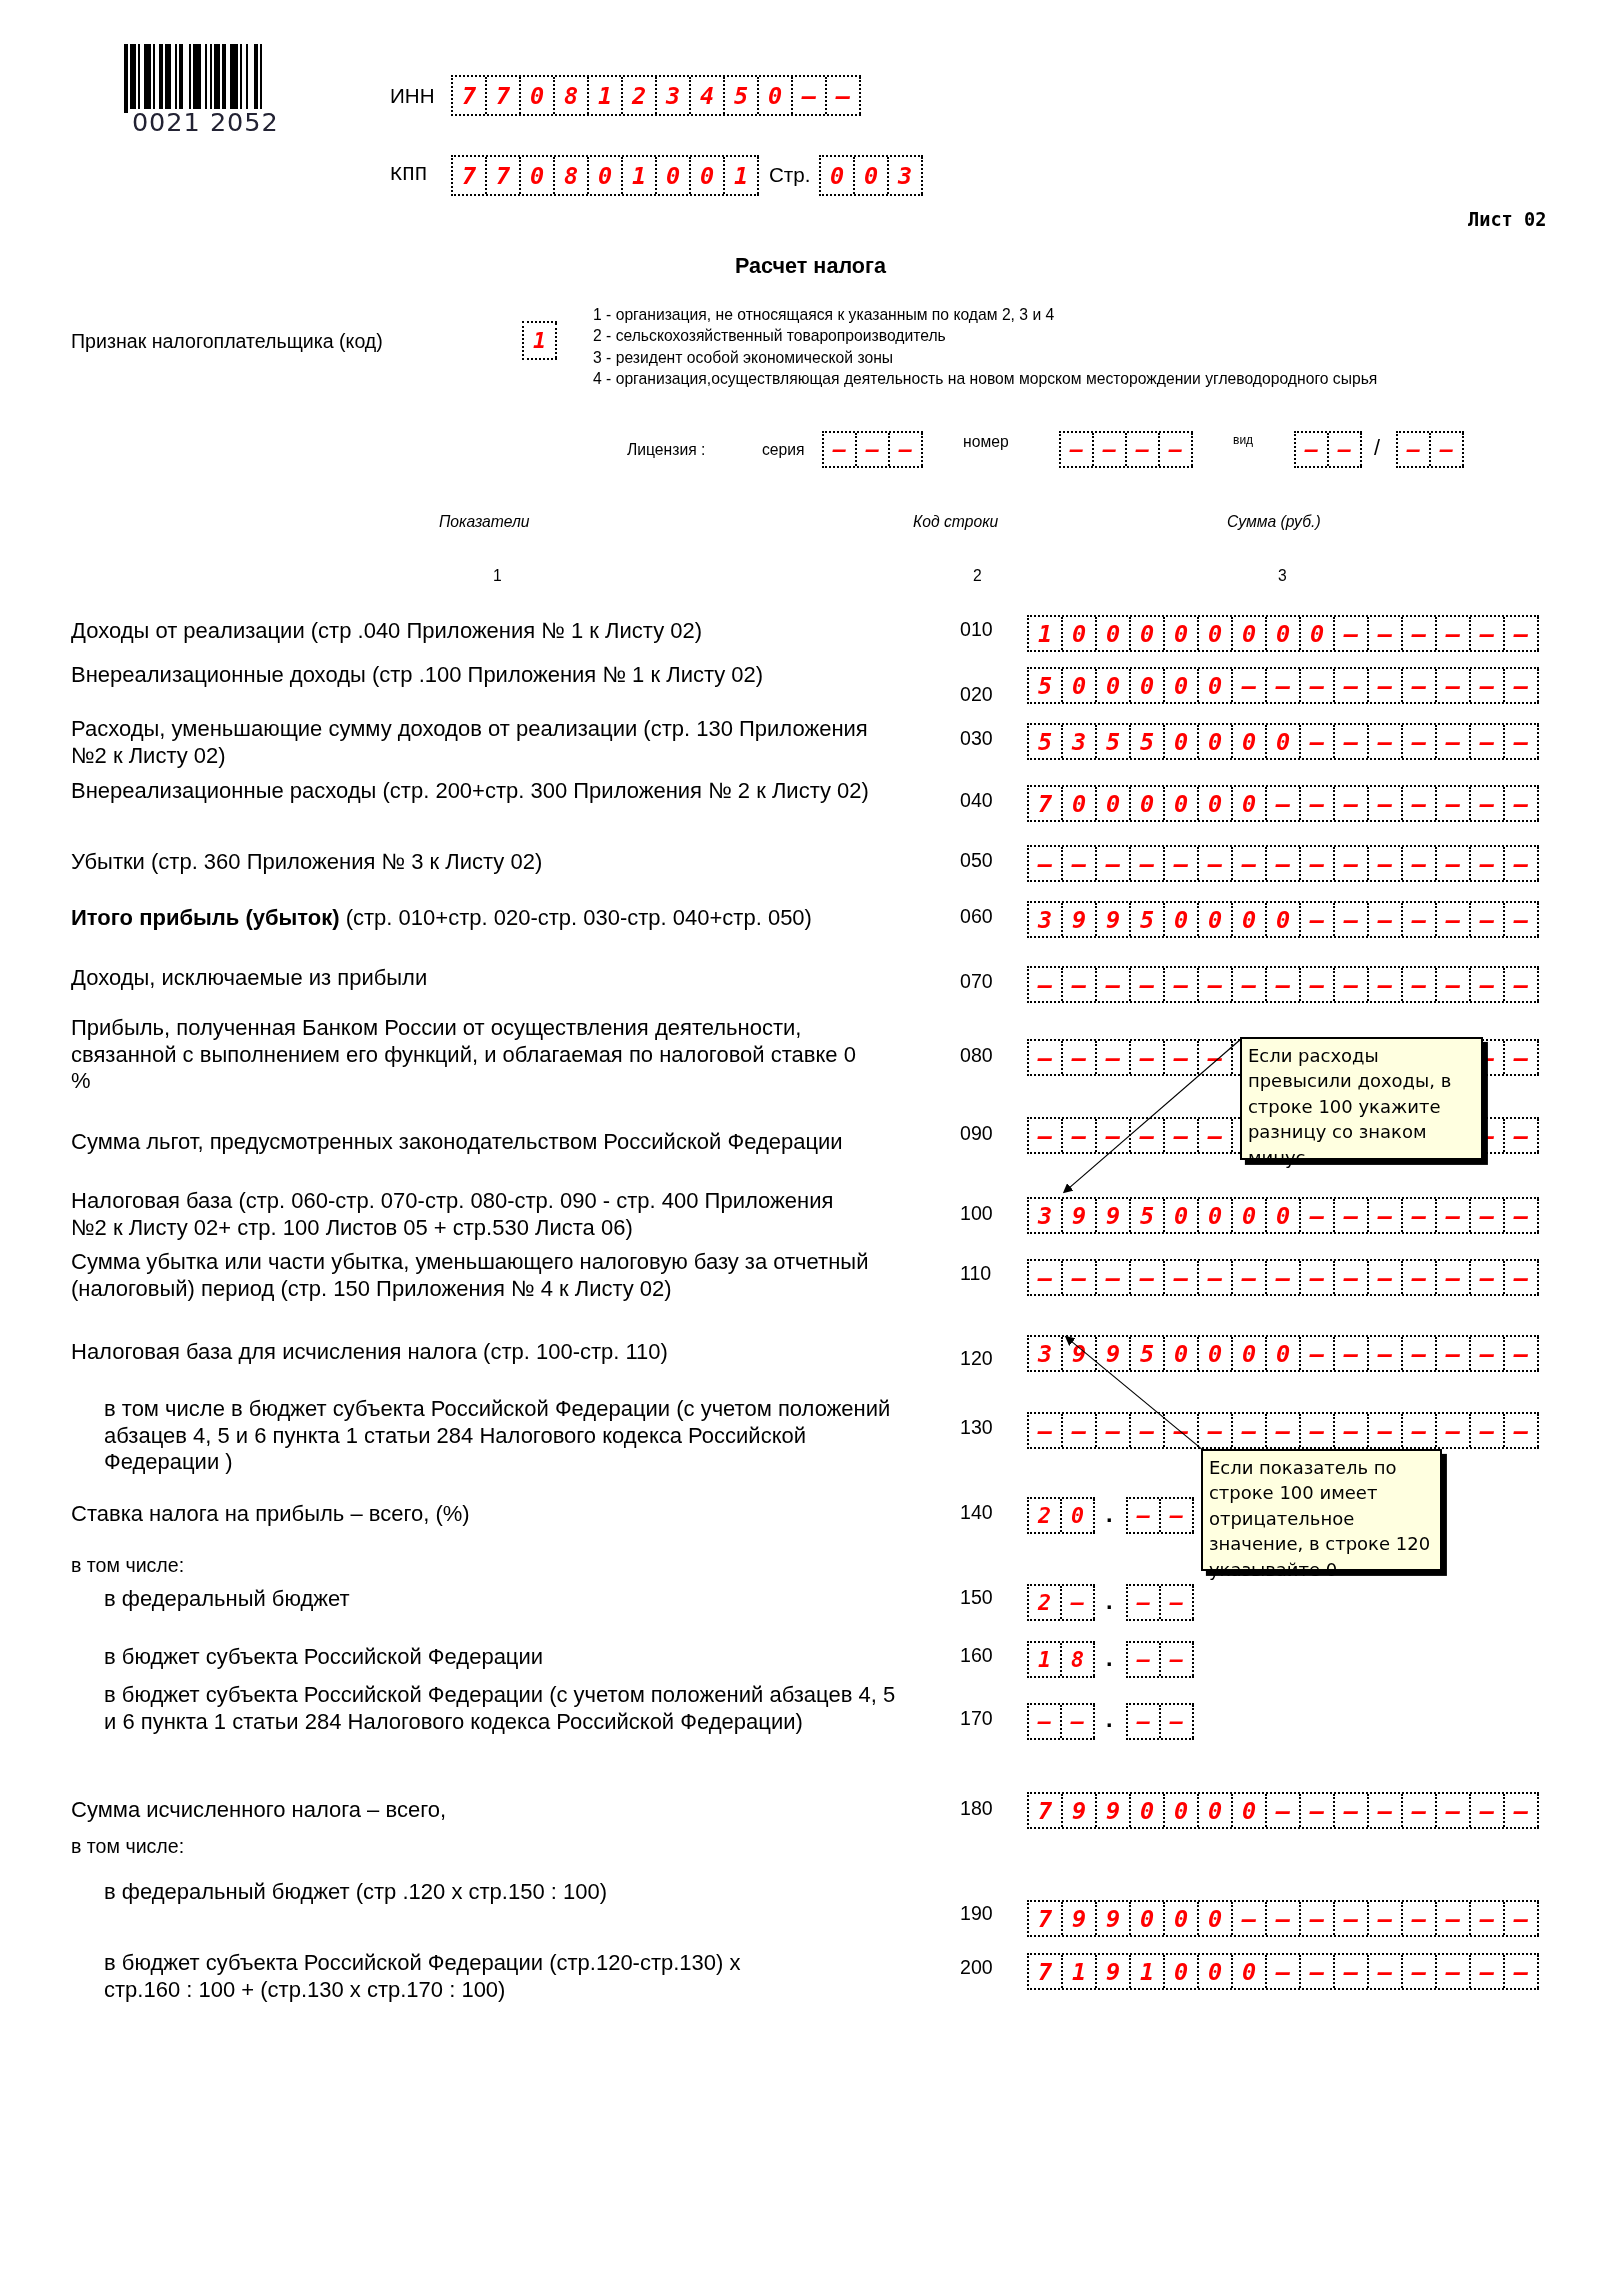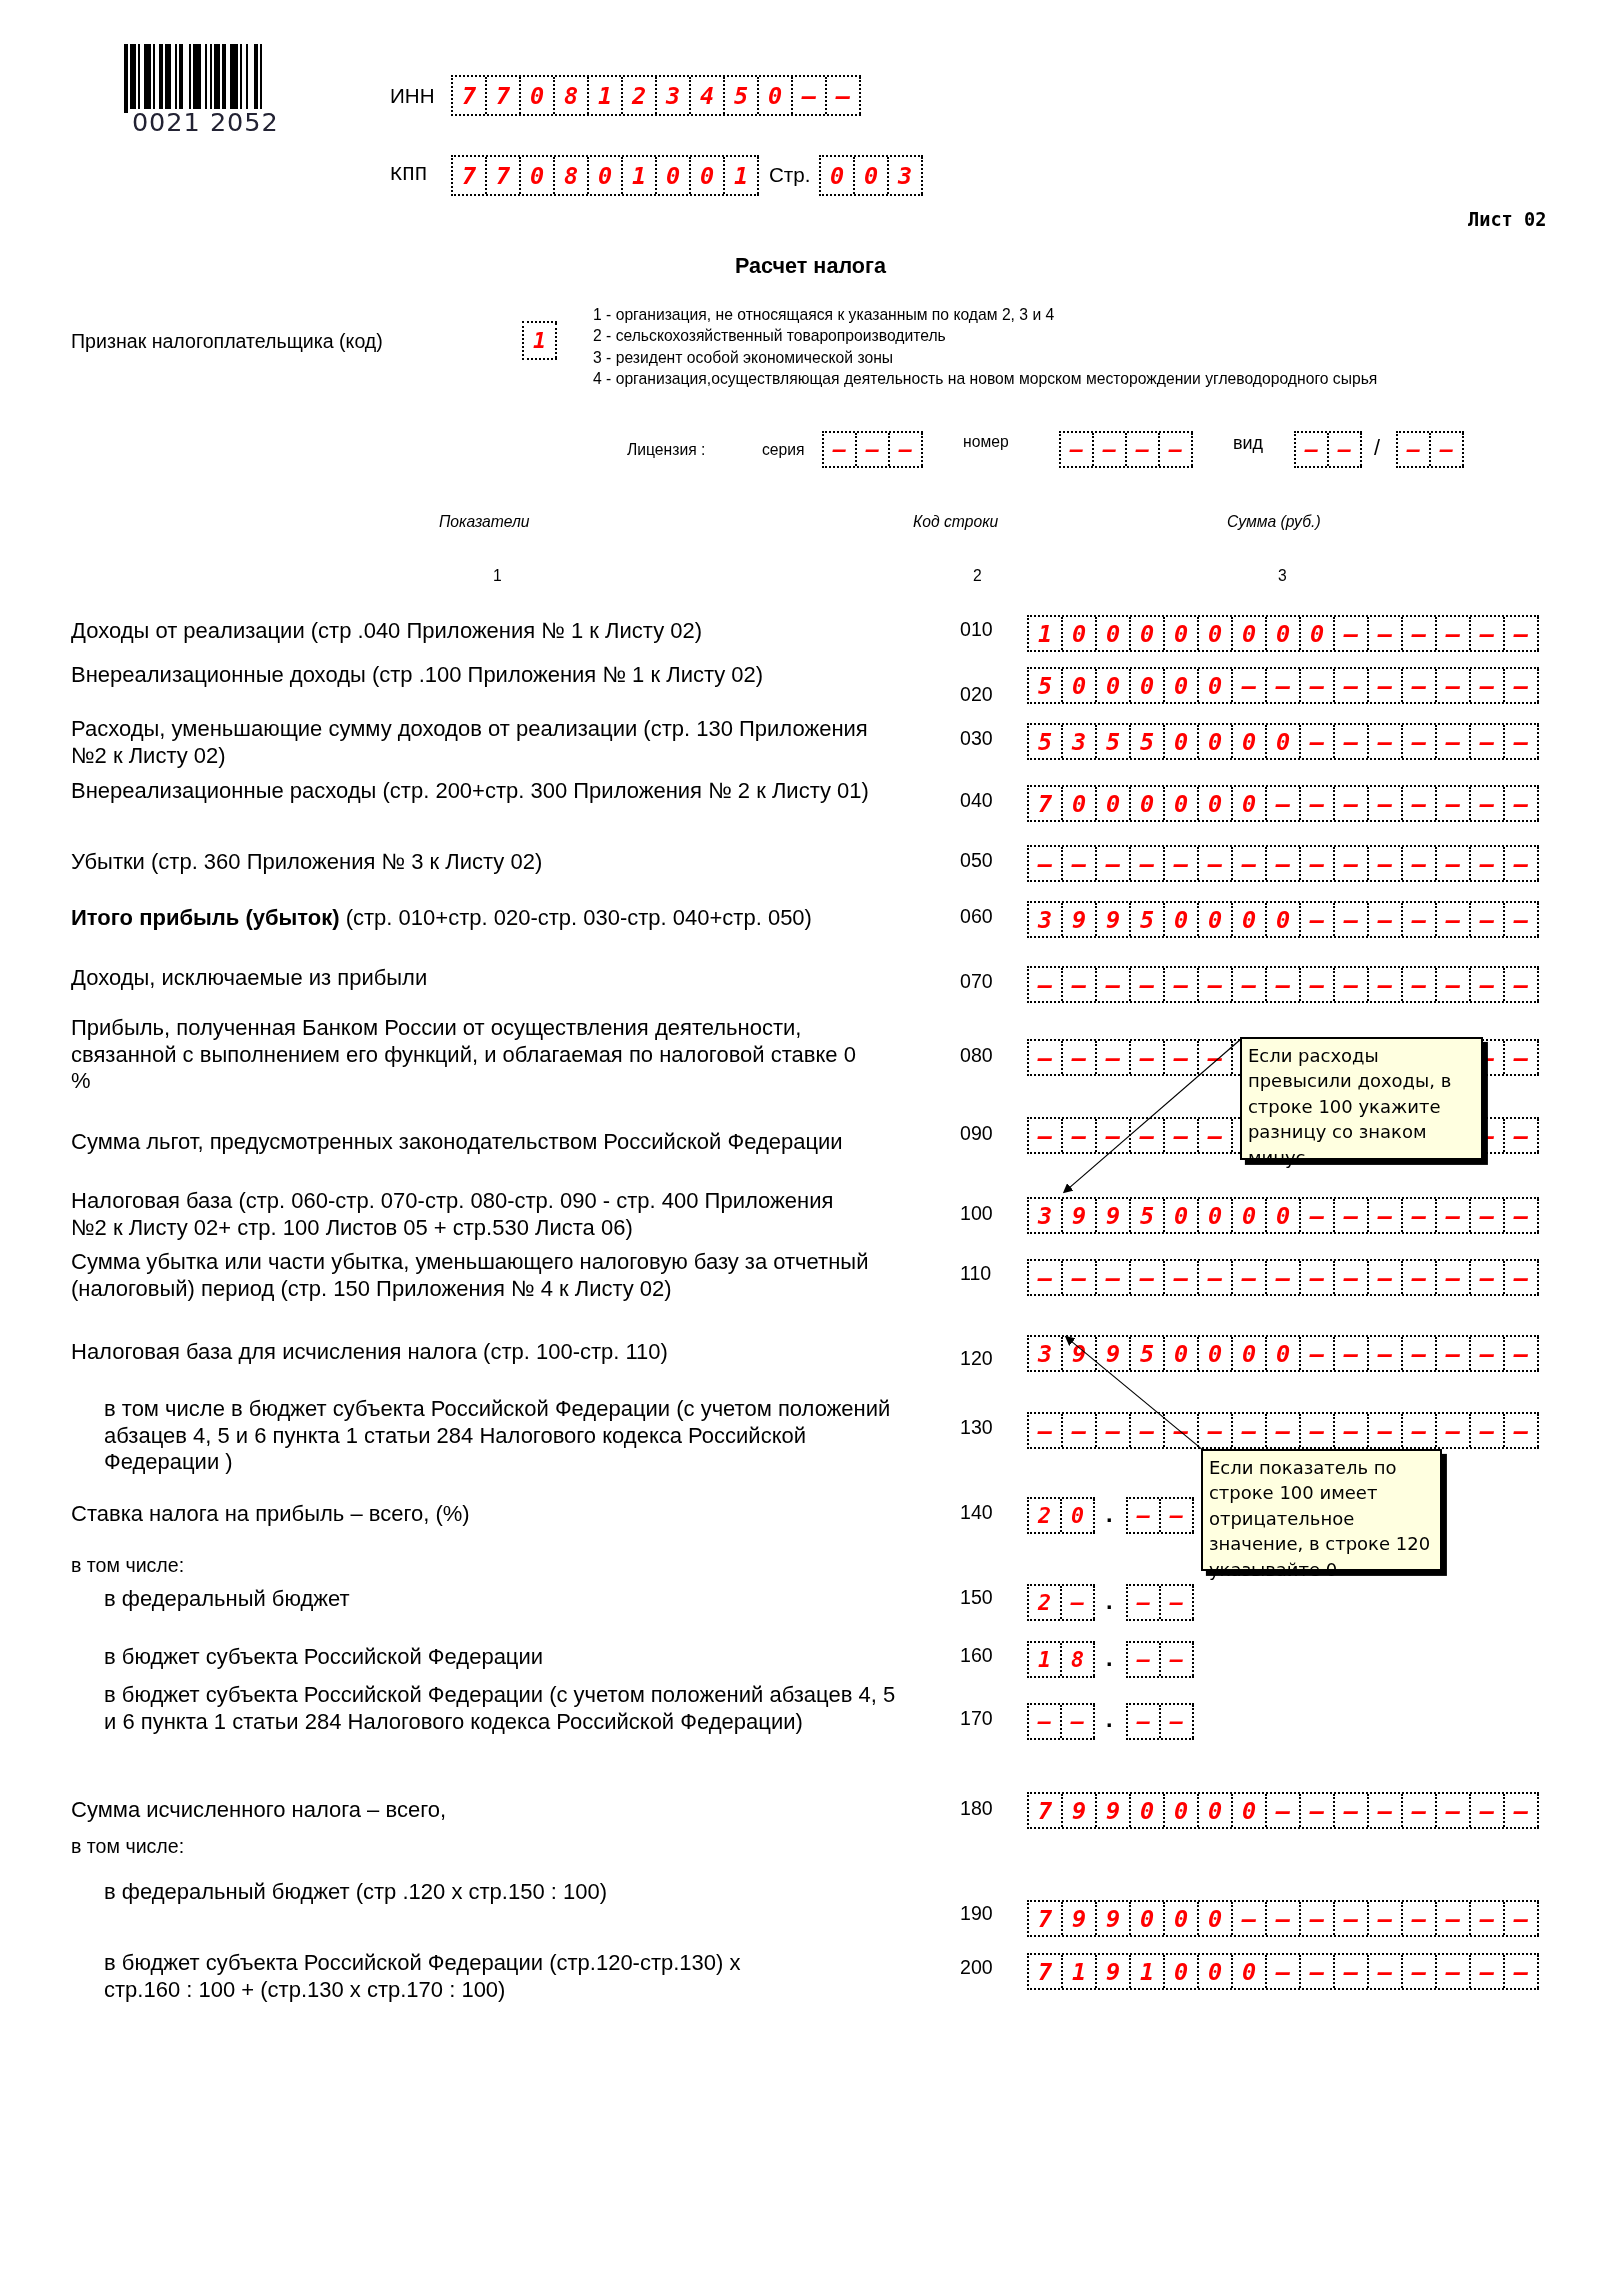--- a/index.html
+++ b/index.html
@@ -130,21 +130,21 @@
     <div class="cell">–</div>
     <div class="cell">–</div>
   </div>
 <div class="abs" style="left:963px;top:433px;font-size:15.7px;">номер</div>
 <div class="cells sm" style="left:1059px;top:431px;">
     <div class="cell">–</div>
     <div class="cell">–</div>
     <div class="cell">–</div>
     <div class="cell">–</div>
   </div>
-<div class="abs" style="left:1233px;top:433px;font-size:18px;text-align:right;">вид</div>
+<div class="abs" style="left:1233px;top:433px;font-size:12px;text-align:right;">вид</div>
 <div class="cells sm" style="left:1294px;top:431px;">
     <div class="cell">–</div>
     <div class="cell">–</div>
   </div>
 <div class="abs" style="left:1374px;top:435px;font-size:21.6px;">/</div>
 <div class="cells sm" style="left:1396px;top:431px;">
     <div class="cell">–</div>
     <div class="cell">–</div>
   </div>
 
@@ -206,21 +206,21 @@
       <div class="cell">0</div>
       <div class="cell">0</div>
       <div class="cell">–</div>
       <div class="cell">–</div>
       <div class="cell">–</div>
       <div class="cell">–</div>
       <div class="cell">–</div>
       <div class="cell">–</div>
       <div class="cell">–</div>
     </div>
-    <div class="abs rowlabel" style="top: 778px;"><span>Внереализационные расходы (стр. 200+стр. 300 Приложения № 2 к Листу 01)</span></div>
+    <div class="abs rowlabel" style="top: 778px;"><span>Внереализационные расходы (стр. 200+стр. 300 Приложения № 2 к Листу 02)</span></div>
     <div class="abs code" style="top: 789px;">040</div>
     <div class="cells sum" style="left: 1027px; top: 785px;">
       <div class="cell">7</div>
       <div class="cell">0</div>
       <div class="cell">0</div>
       <div class="cell">0</div>
       <div class="cell">0</div>
       <div class="cell">0</div>
       <div class="cell">0</div>
       <div class="cell">–</div>

